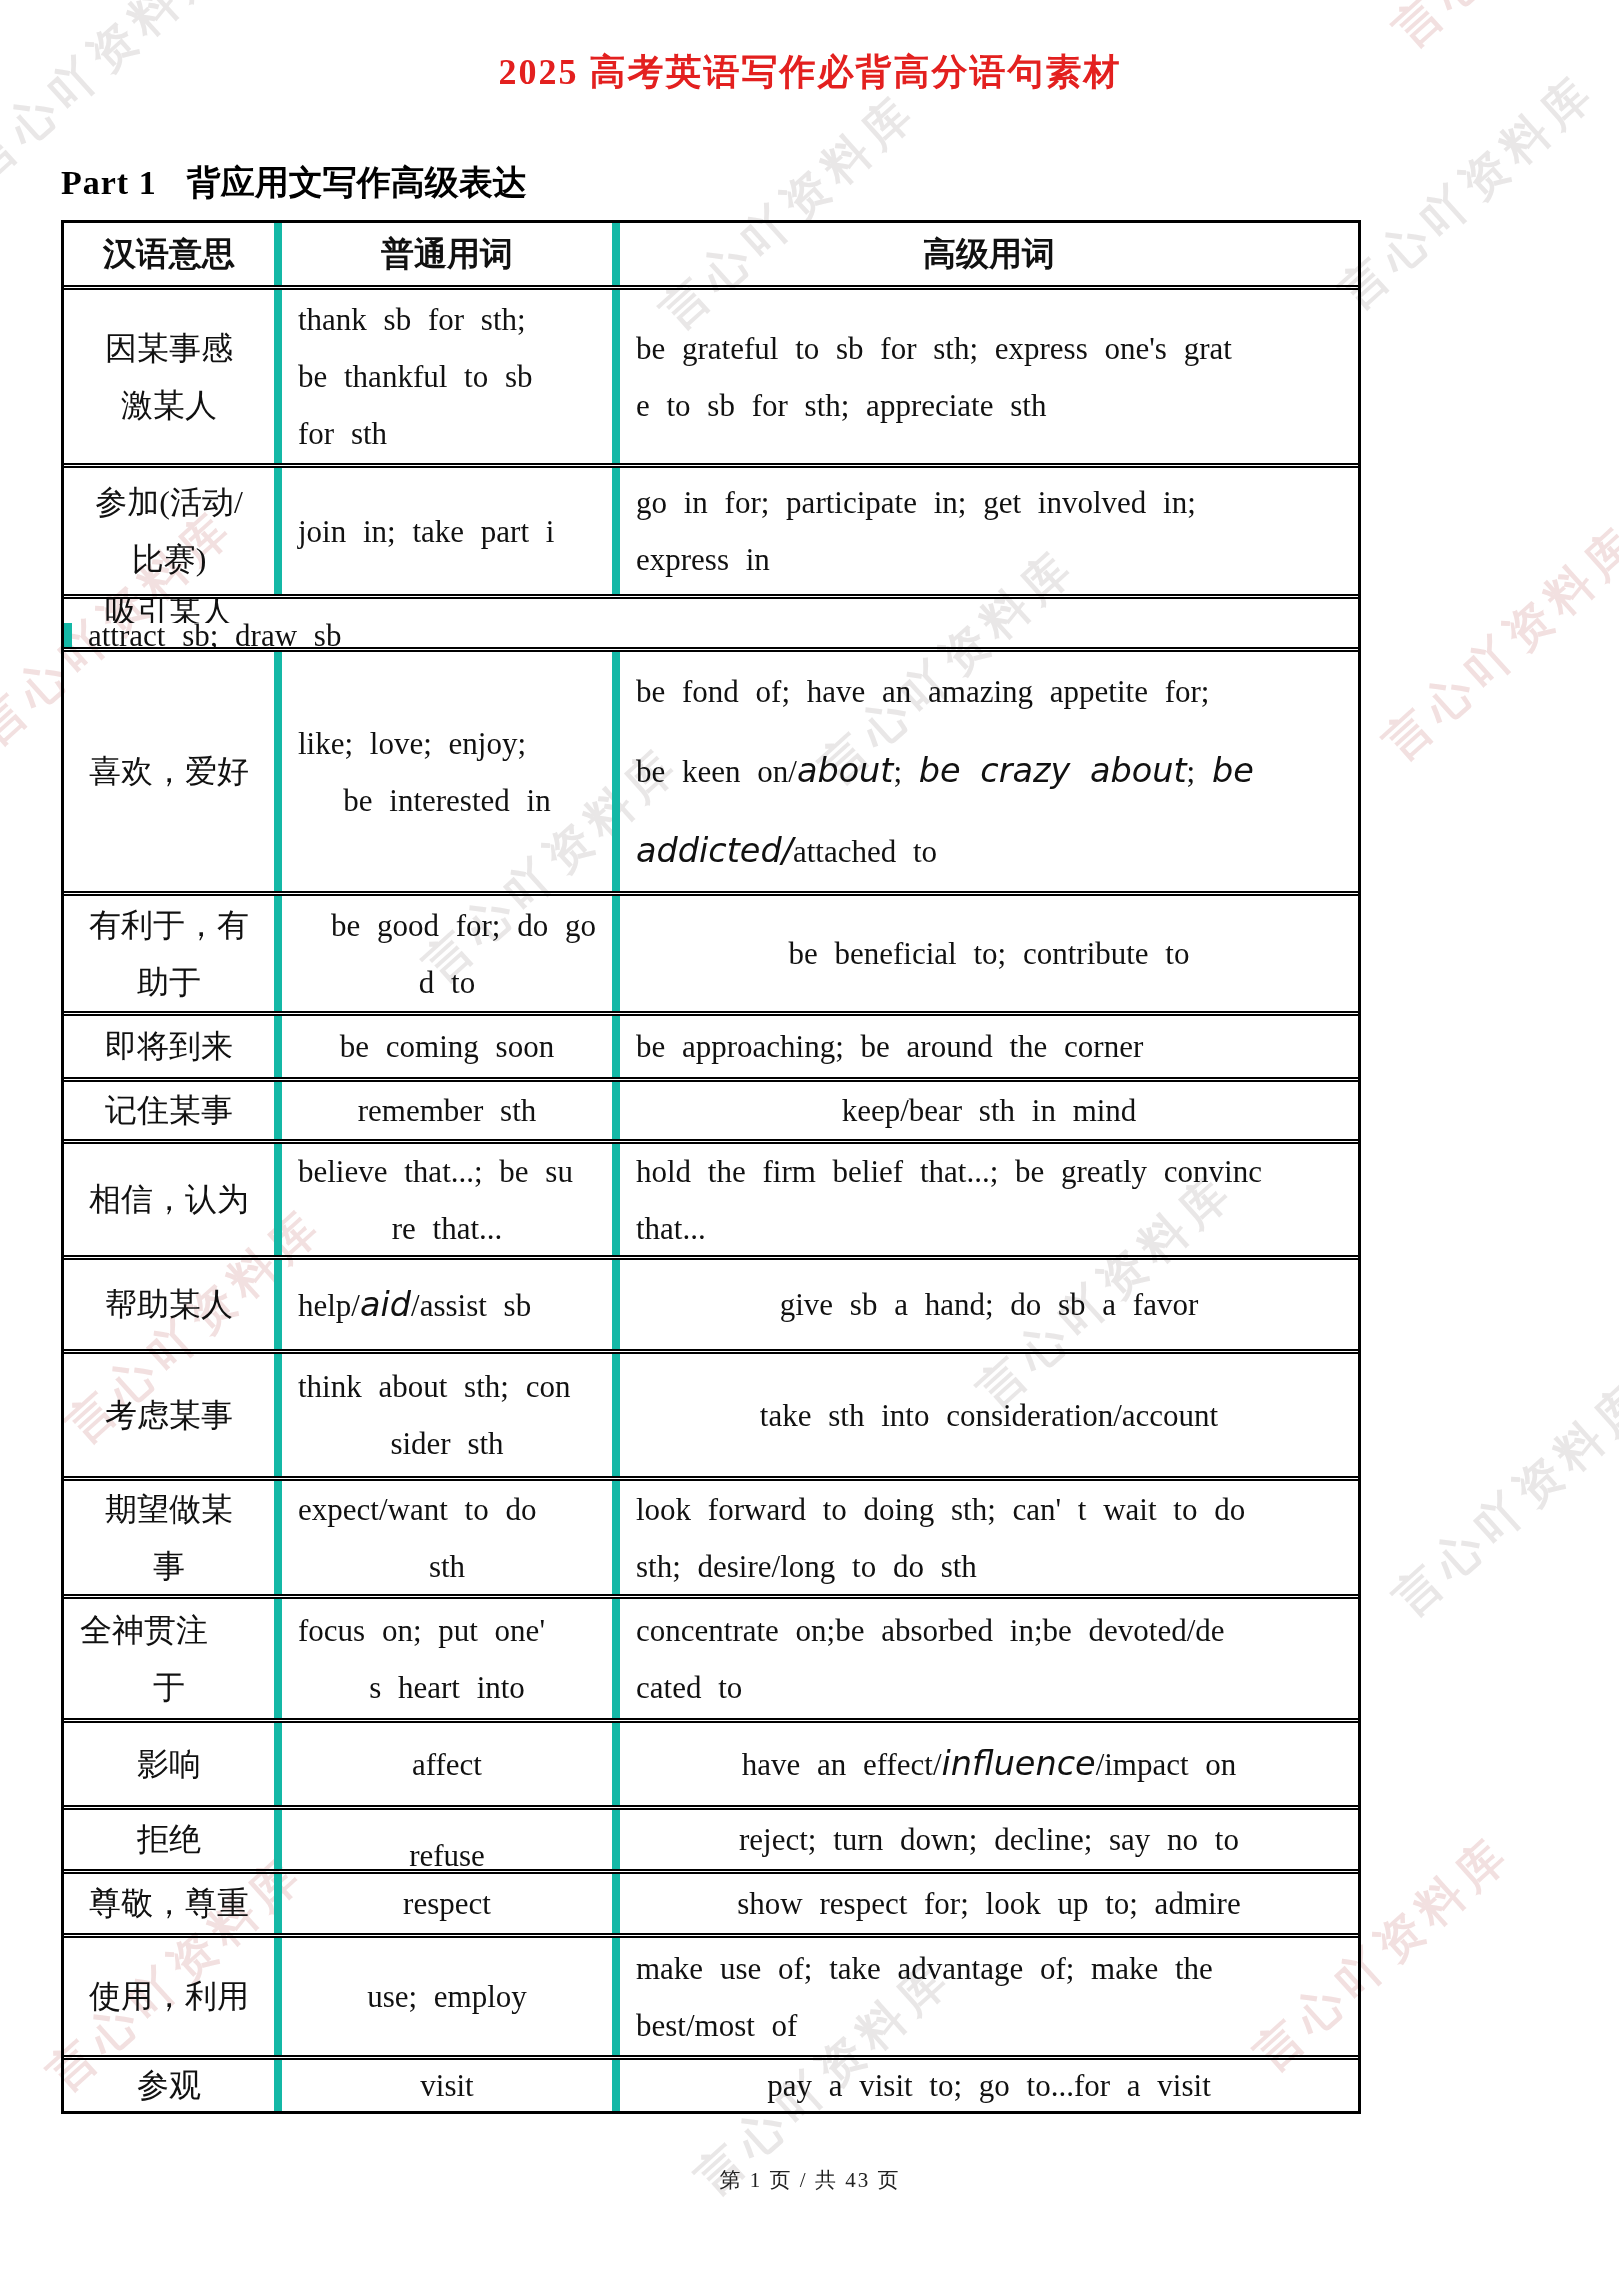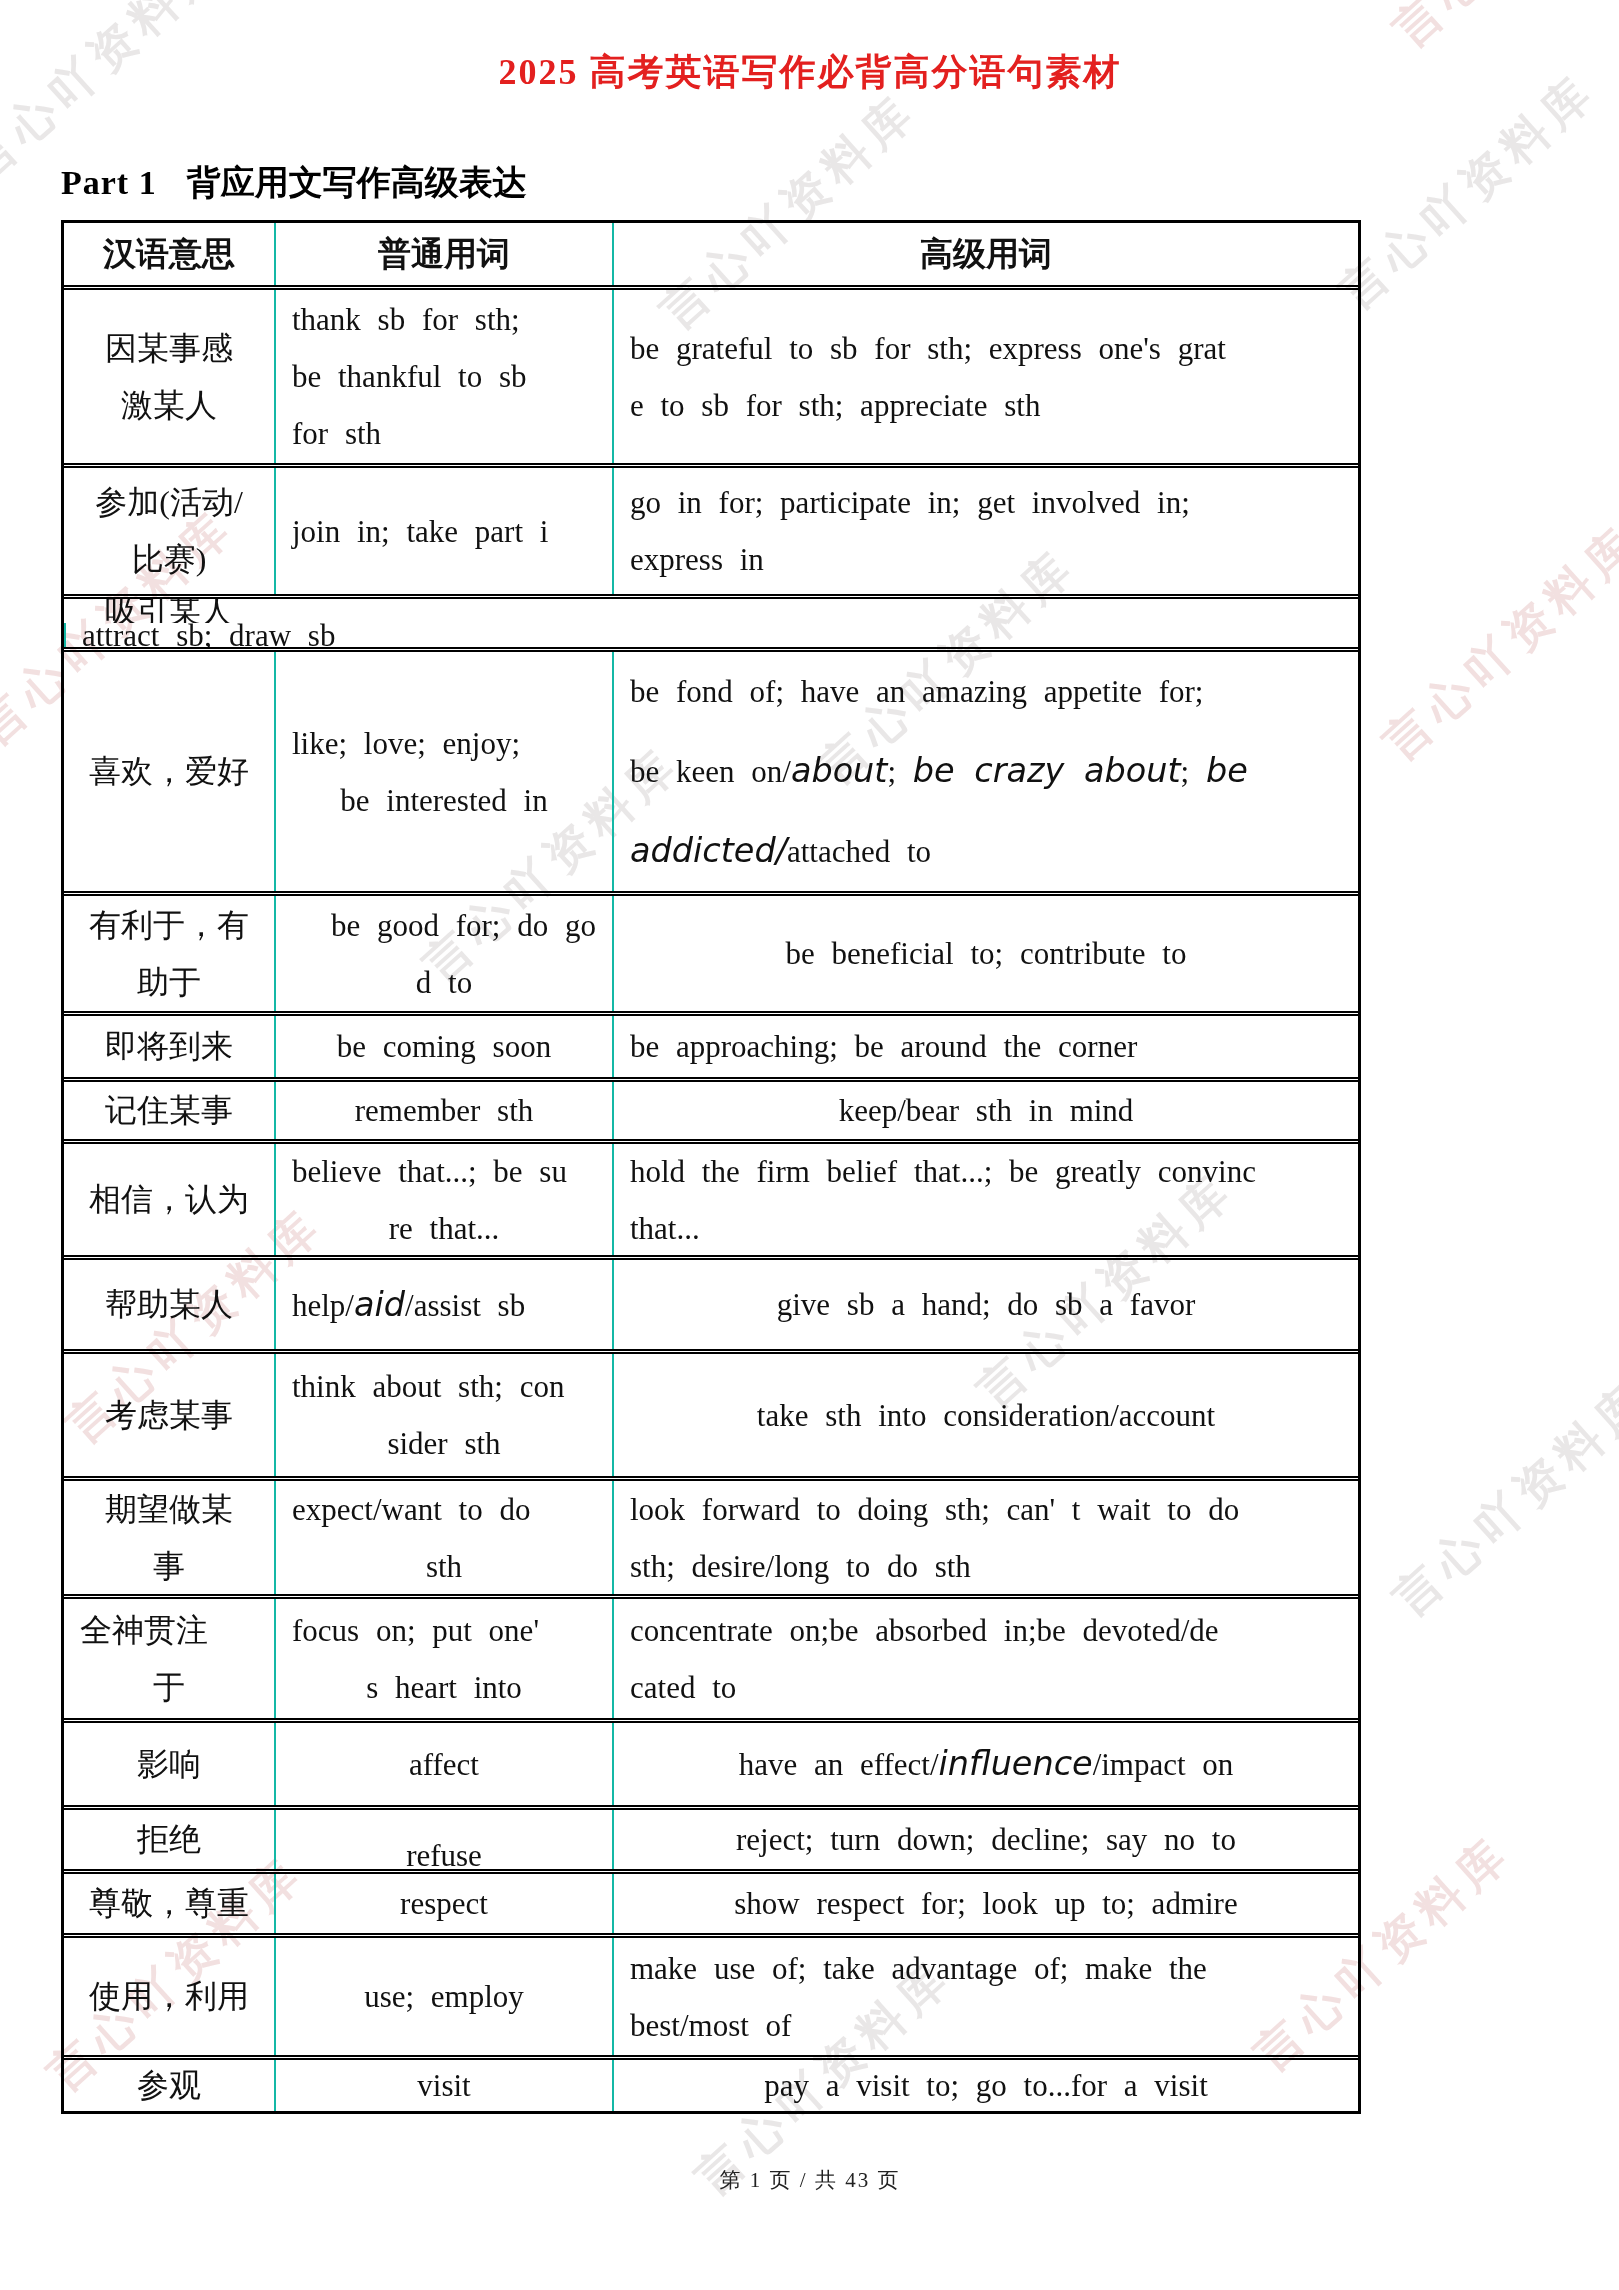--- a/index.html
+++ b/index.html
@@ -54,21 +54,21 @@
   .row + .row, #tbody .row:first-child{border-top:5px double #000;}
   .hdr{height:62px;}
   .cell{
     box-sizing:border-box;
     display:flex;flex-direction:column;justify-content:center;
     padding:0 16px;
     overflow:hidden;
     font-size:31px;
     line-height:57px;
   }
-  .cell + .cell{border-left:2px solid #14b8a6;}
+  .cell + .cell{border-left:8px solid #14b8a6;}
   .c1{width:210px;font-size:32px;}
   .c2{width:338px;}
   .c3{flex:1;}
   .hc{
     font-weight:bold;text-align:center;font-size:33px;
     justify-content:center;
   }
   .line{
     white-space:nowrap;
     word-spacing:9px;

